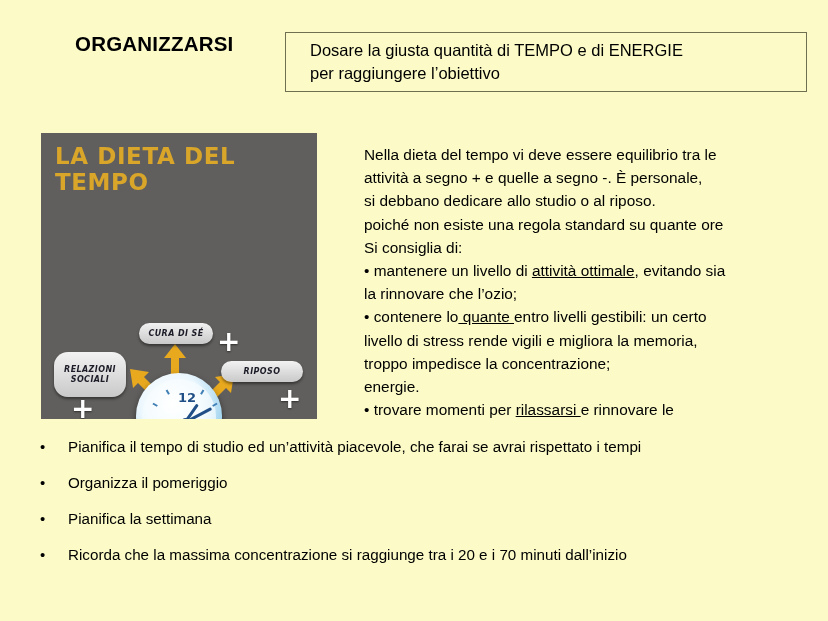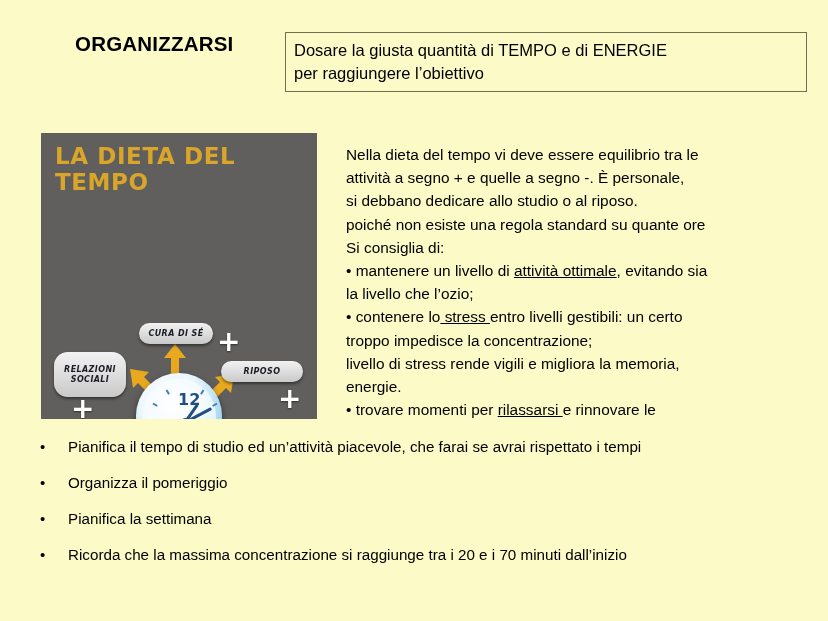--- a/index.html
+++ b/index.html
@@ -24,21 +24,21 @@
     font-weight: bold;
     color: #000;
     letter-spacing: .2px;
   }
   #subtitle-box {
     position: absolute;
     left: 285px; top: 32px;
     width: 522px; height: 60px;
     border: 1.5px solid #6f6f52;
     background: #fcfbc8;
-    padding: 6px 10px 0 8px;
+    padding: 6px 10px 0 24px;
   }
   #subtitle-box .line {
     font-size: 16.5px;
     color: #000;
     line-height: 23px;
     white-space: nowrap;
   }
 
   
   #diagram {
@@ -101,21 +101,21 @@
   }
   #clock-face {
     position: absolute;
     left: 6px; top: 6px; right: 6px; bottom: 6px;
     border-radius: 50%;
     background: radial-gradient(circle at 42% 34%, #ffffff 0%, #f4fbfe 45%, #cfeaf8 100%);
   }
   .num {
     position: absolute;
     color: #1f4f86;
-    font-size: 16px;
+    font-size: 13px;
     font-weight: bold;
     font-family: "DejaVu Sans", sans-serif;
     text-align: right;
   }
   #num12 { left: 36px; top: 11px; }
   #num3  { left: 64px; top: 37px; }
   #num9  { left: 9px;  top: 37px; }
   .hand {
     position: absolute;
     background: #1f4f86;
@@ -134,21 +134,21 @@
     background: #3f7fb5;
     left: 42px; top: 6px;
     transform-origin: 1px 37px;
   }
 
   .arrow { position: absolute; }
 
   
   #body-text {
     position: absolute;
-    left: 346px; top: 143px;
+    left: 364px; top: 143px;
     width: 448px;
     font-size: 15.4px;
     line-height: 23.2px;
     color: #000;
   }
   #body-text .ln { white-space: nowrap; }
   #body-text u { text-decoration: underline; }
 
   
   #bullets {
@@ -240,24 +240,24 @@
 
   </div>
 
   <div id="body-text">
     <div class="ln">Nella dieta del tempo vi deve essere equilibrio tra le</div>
     <div class="ln">attività a segno + e quelle a segno -. È personale,</div>
     <div class="ln">si debbano dedicare allo studio o al riposo.</div>
     <div class="ln">poiché non esiste una regola standard su quante ore</div>
     <div class="ln">Si consiglia di:</div>
     <div class="ln"><span>• mantenere un livello di </span><u>attività ottimale</u><span>, evitando sia</span></div>
-    <div class="ln">la livello che l’ozio;</div>
-    <div class="ln"><span>• contenere lo</span><u> stress </u><span>entro livelli gestibili: un certo</span></div>
+    <div class="ln">la rinnovare che l’ozio;</div>
+    <div class="ln"><span>• contenere lo</span><u> quante </u><span>entro livelli gestibili: un certo</span></div>
+    <div class="ln">livello di stress rende vigili e migliora la memoria,</div>
     <div class="ln">troppo impedisce la concentrazione;</div>
-    <div class="ln">livello di stress rende vigili e migliora la memoria,</div>
     <div class="ln">energie.</div>
     <div class="ln"><span>• trovare momenti per </span><u>rilassarsi </u><span>e rinnovare le</span></div>
   </div>
 
   <div id="bullets">
     <div class="bullet">
       <span class="dot">•</span>
       <span>Pianifica il tempo di studio ed un’attività piacevole, che farai se avrai rispettato i tempi</span>
     </div>
     <div class="bullet">

